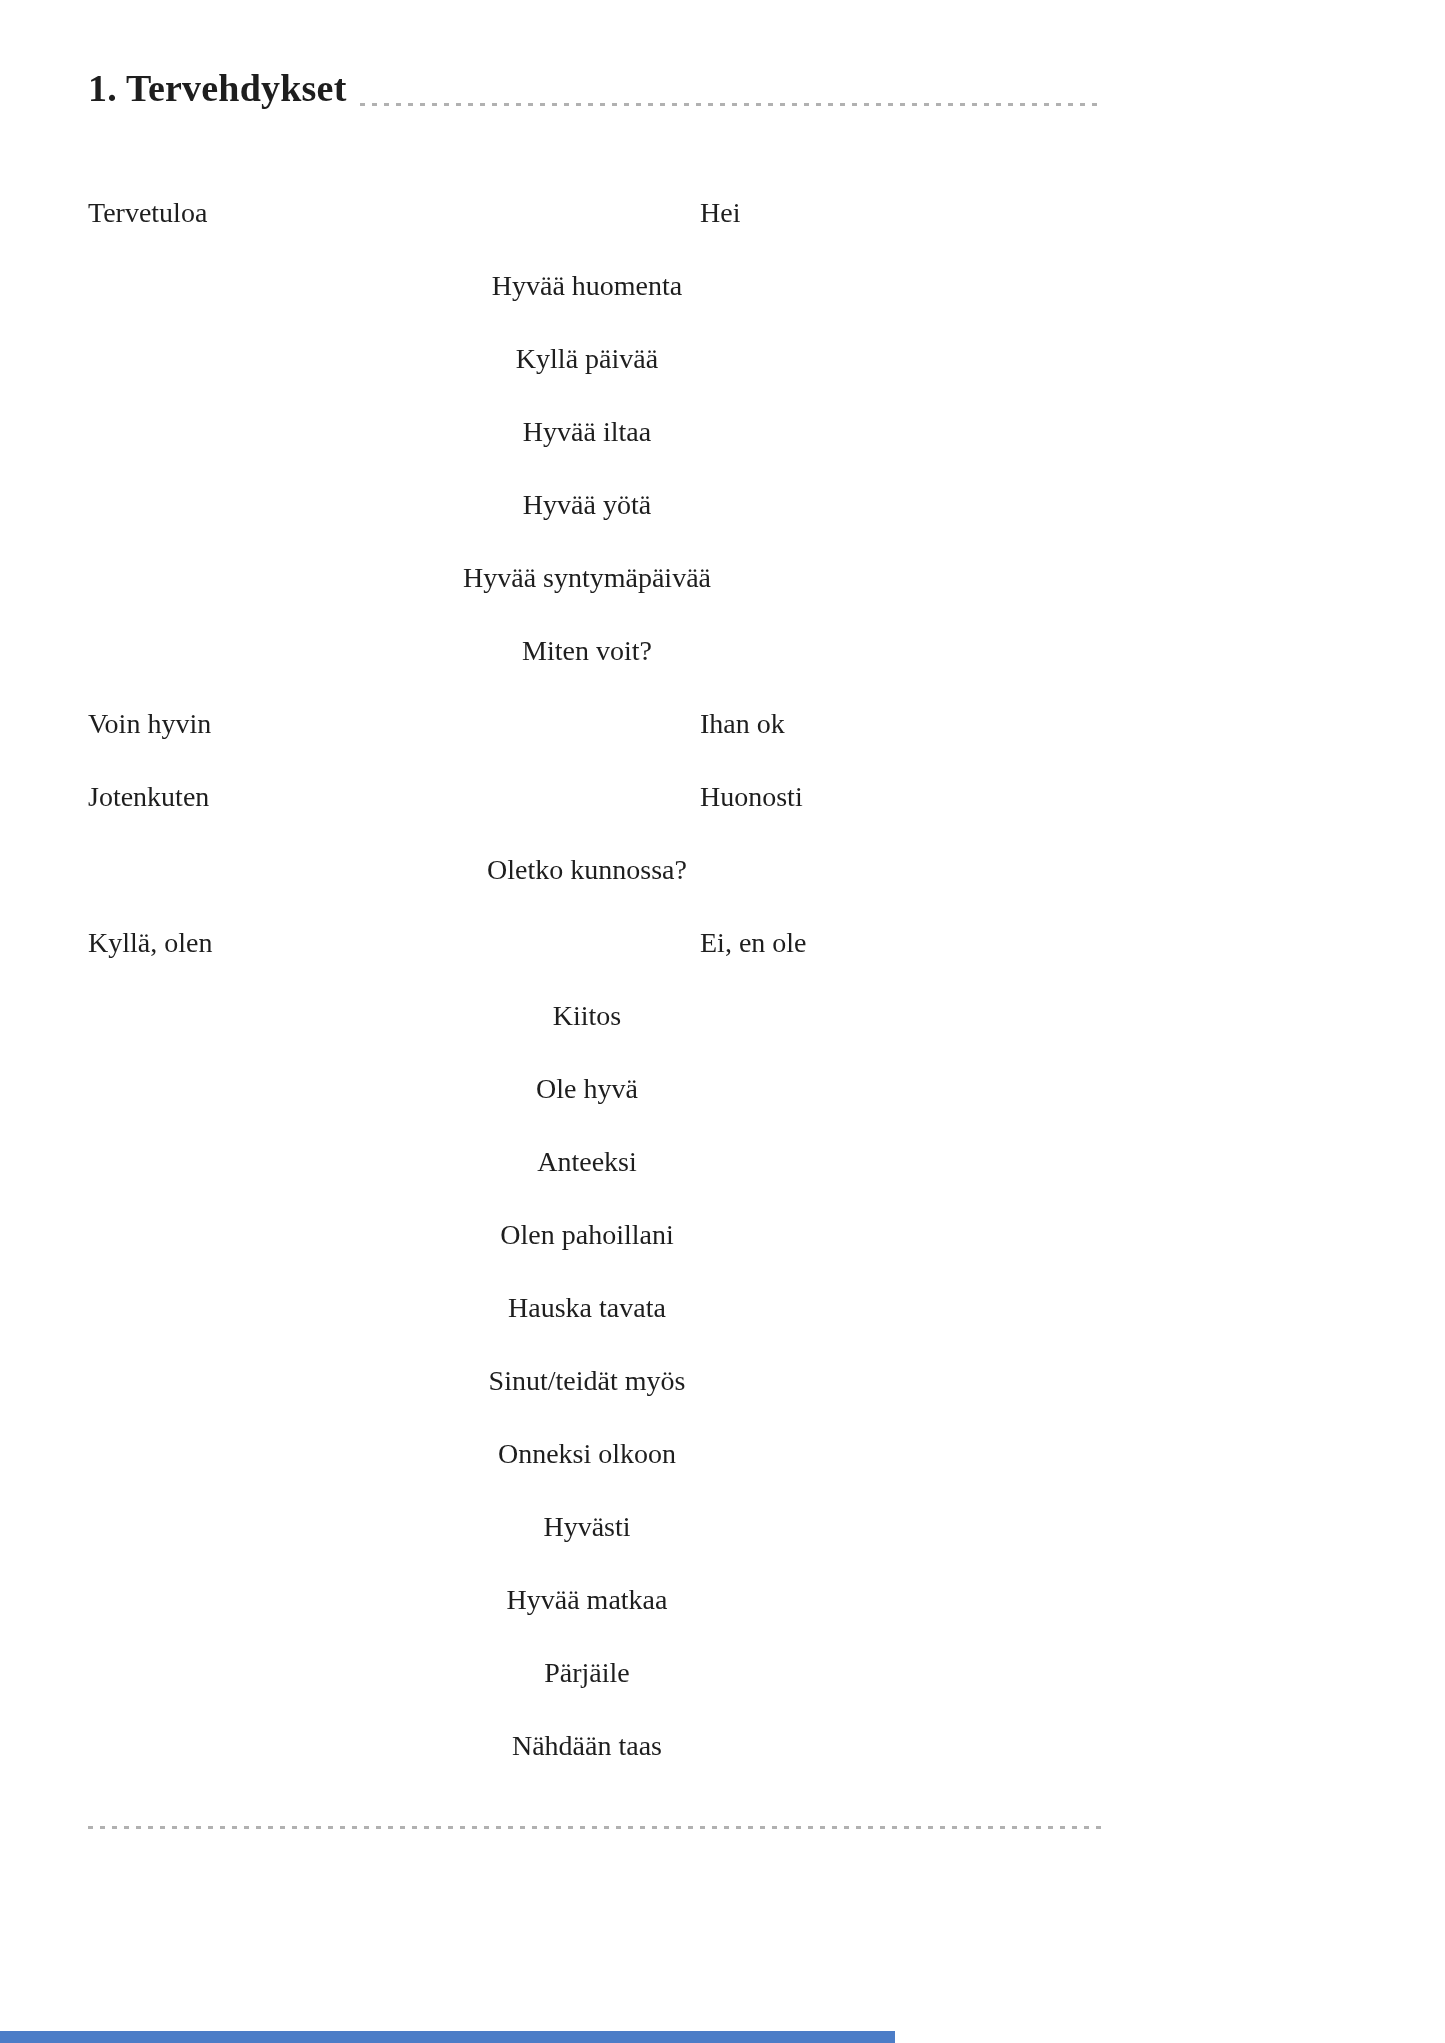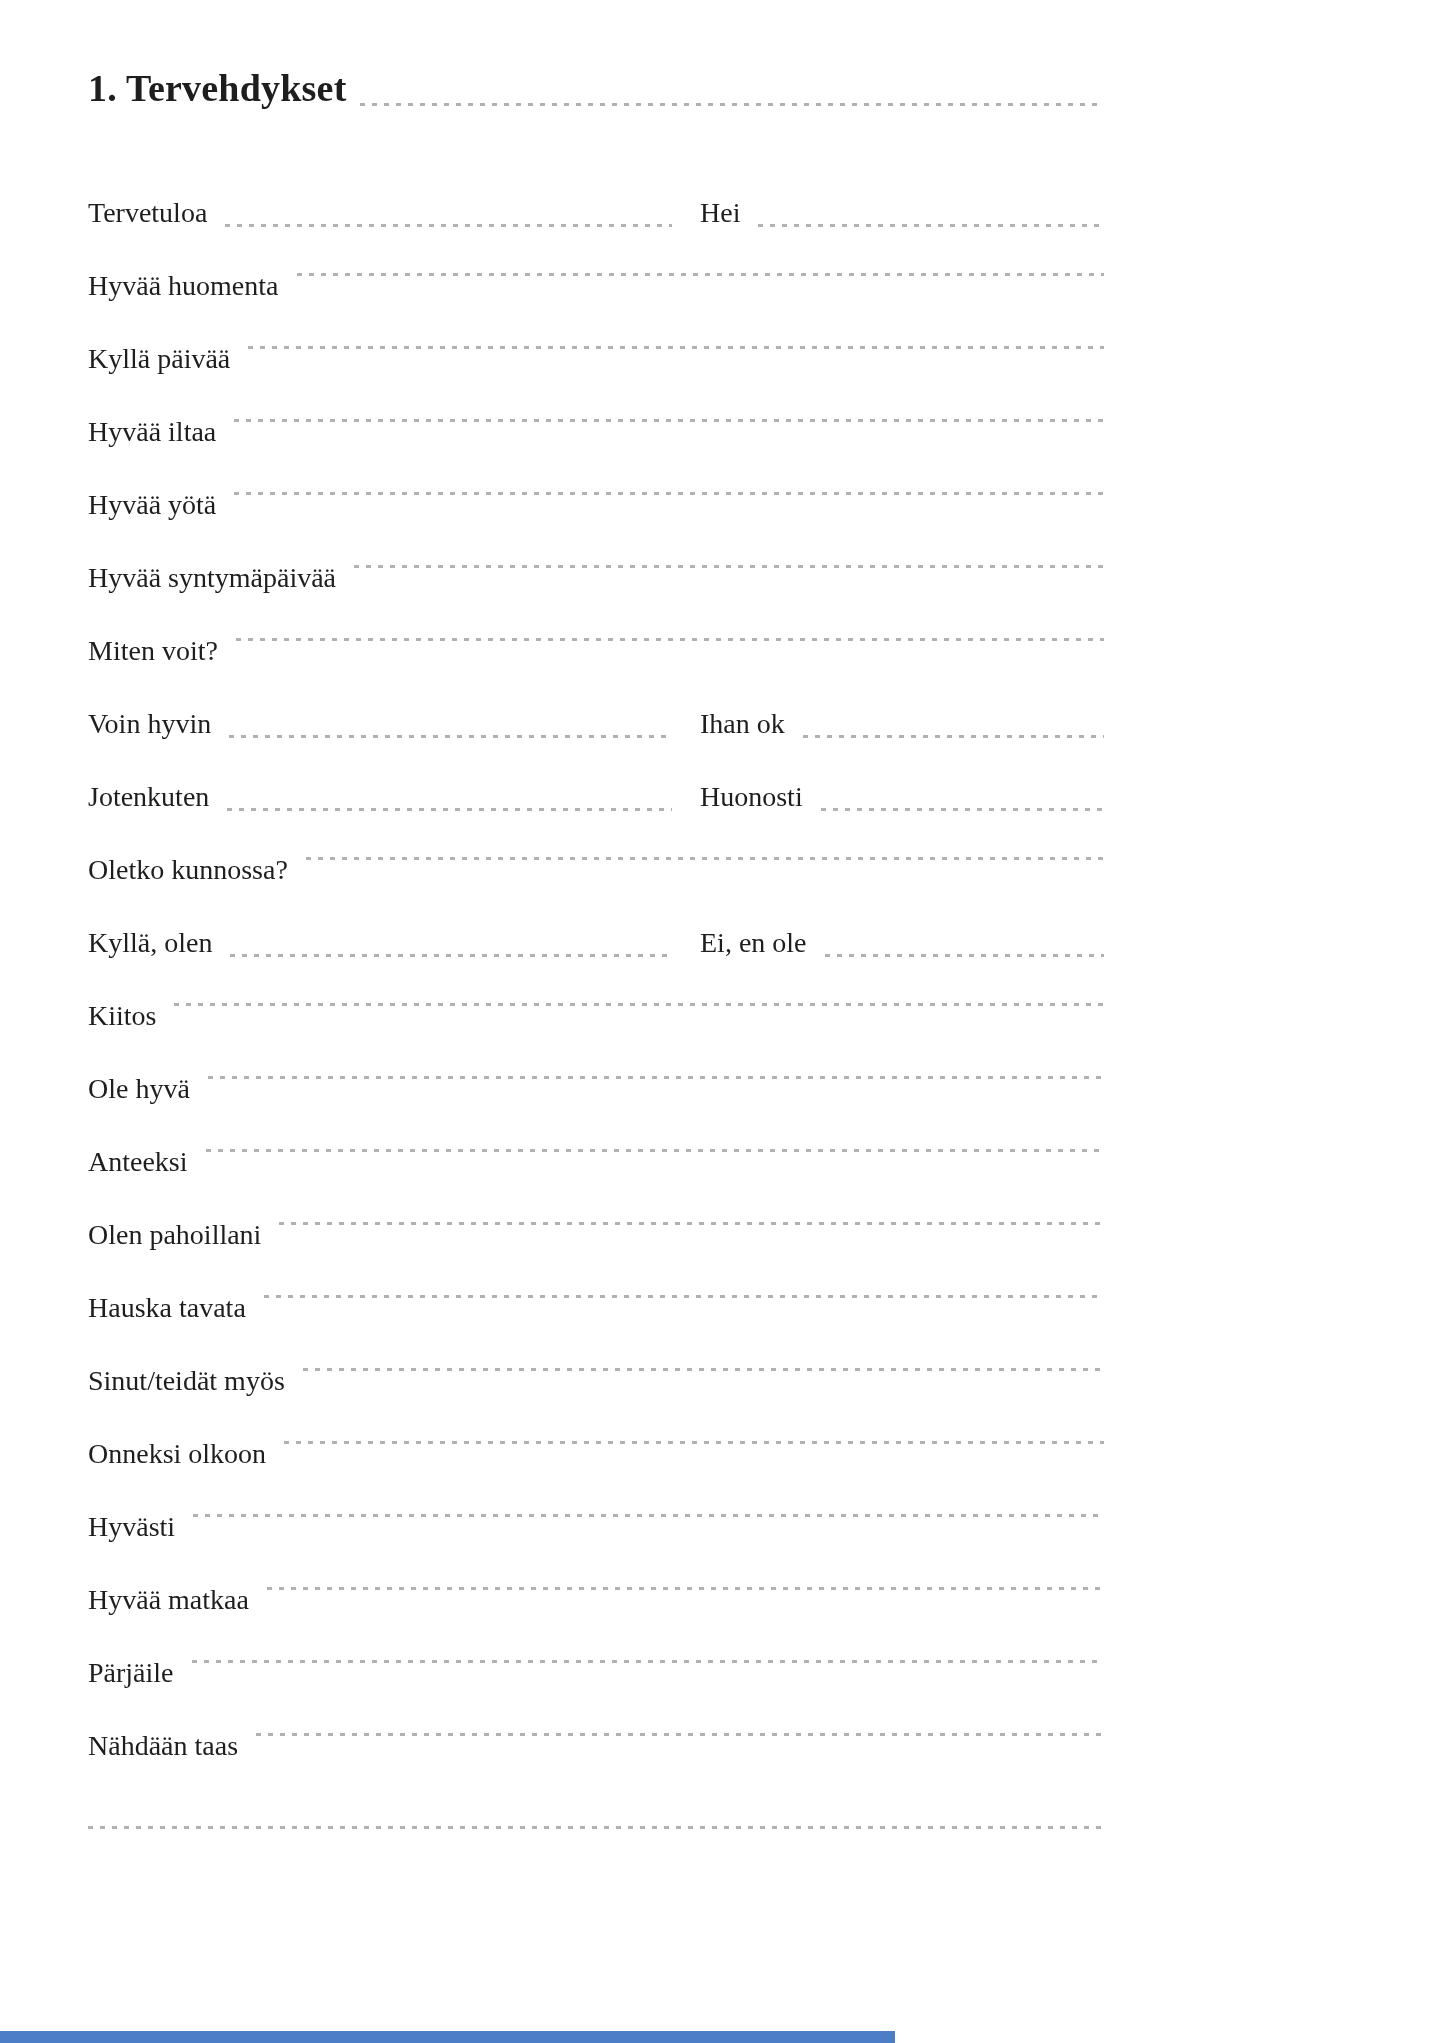--- a/index.html
+++ b/index.html
@@ -43,20 +43,21 @@
   .row {
     display: flex;
     align-items: flex-end;
     height: 73px;
   }
   .cell {
     display: flex;
     align-items: baseline;
     line-height: 36px;
     min-width: 0;
+    flex-direction: column;
   }
   .cell.c1 { width: 584px; }
   .cell.c1.full { width: 100%; align-items: center; }
   .cell.c2 { flex: 1; margin-left: 28px; }
   .label {
     font-size: 28px;
     white-space: nowrap;
     padding-right: 18px;
   }
   .bottom-line {

